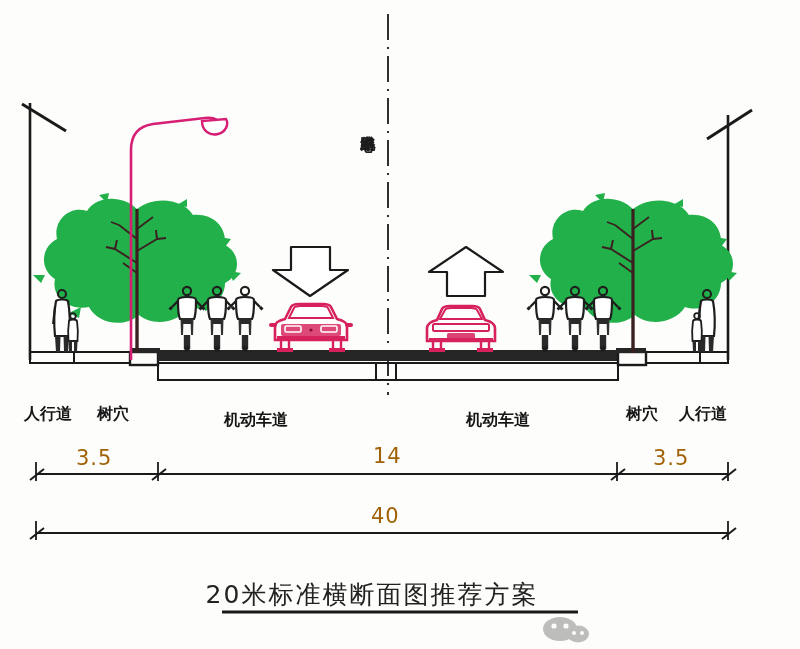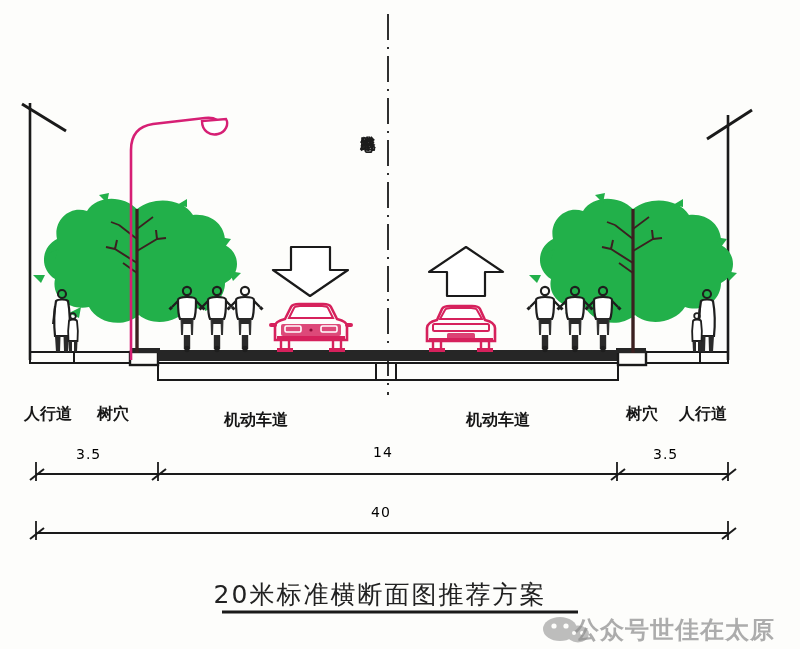--- a/index.html
+++ b/index.html
@@ -35,35 +35,34 @@
     position:absolute;
     font-family:"DejaVu Sans",sans-serif;
     font-size:16px;
     font-weight:600;
     color:#161616;
     white-space:nowrap;
   }
   .dim-num{
     position:absolute;
     font-family:"DejaVu Sans",sans-serif;
-    font-size:14px;
+    font-size:21px;
     font-weight:400;
-    color:#000000;
+    color:#a16207;
     letter-spacing:1px;
   }
   .title-text{
     position:absolute;
     left:0;top:578px;width:744px;
     text-align:center;
     font-family:"DejaVu Sans",sans-serif;
     font-size:25px;
     font-weight:500;
     color:#222;
     letter-spacing:2px;
-    margin-left:8px;
   }
   .watermark{
     position:absolute;
     left:575px;top:614px;
     font-family:"DejaVu Sans",sans-serif;
     font-size:24px;
     font-weight:600;
     color:#8e8e8e;
     opacity:.72;
     letter-spacing:1px;
@@ -298,15 +297,14 @@
   <div class="title-text">20米标准横断面图推荐方案</div>
 
   <svg class="wm-logo" viewBox="0 0 52 30">
     <ellipse cx="20" cy="15" rx="17" ry="12" fill="#8a8a8a"></ellipse>
     <ellipse cx="38" cy="20" rx="11" ry="8.5" fill="#8a8a8a"></ellipse>
     <circle cx="14" cy="12" r="2.6" fill="#fdfdfb"></circle>
     <circle cx="26" cy="12" r="2.6" fill="#fdfdfb"></circle>
     <circle cx="34" cy="19" r="2" fill="#fdfdfb"></circle>
     <circle cx="42" cy="19" r="2" fill="#fdfdfb"></circle>
   </svg>
-  <div class="watermark">公众号世佳在太原</div>
 
 </div>
 
 </body></html>

